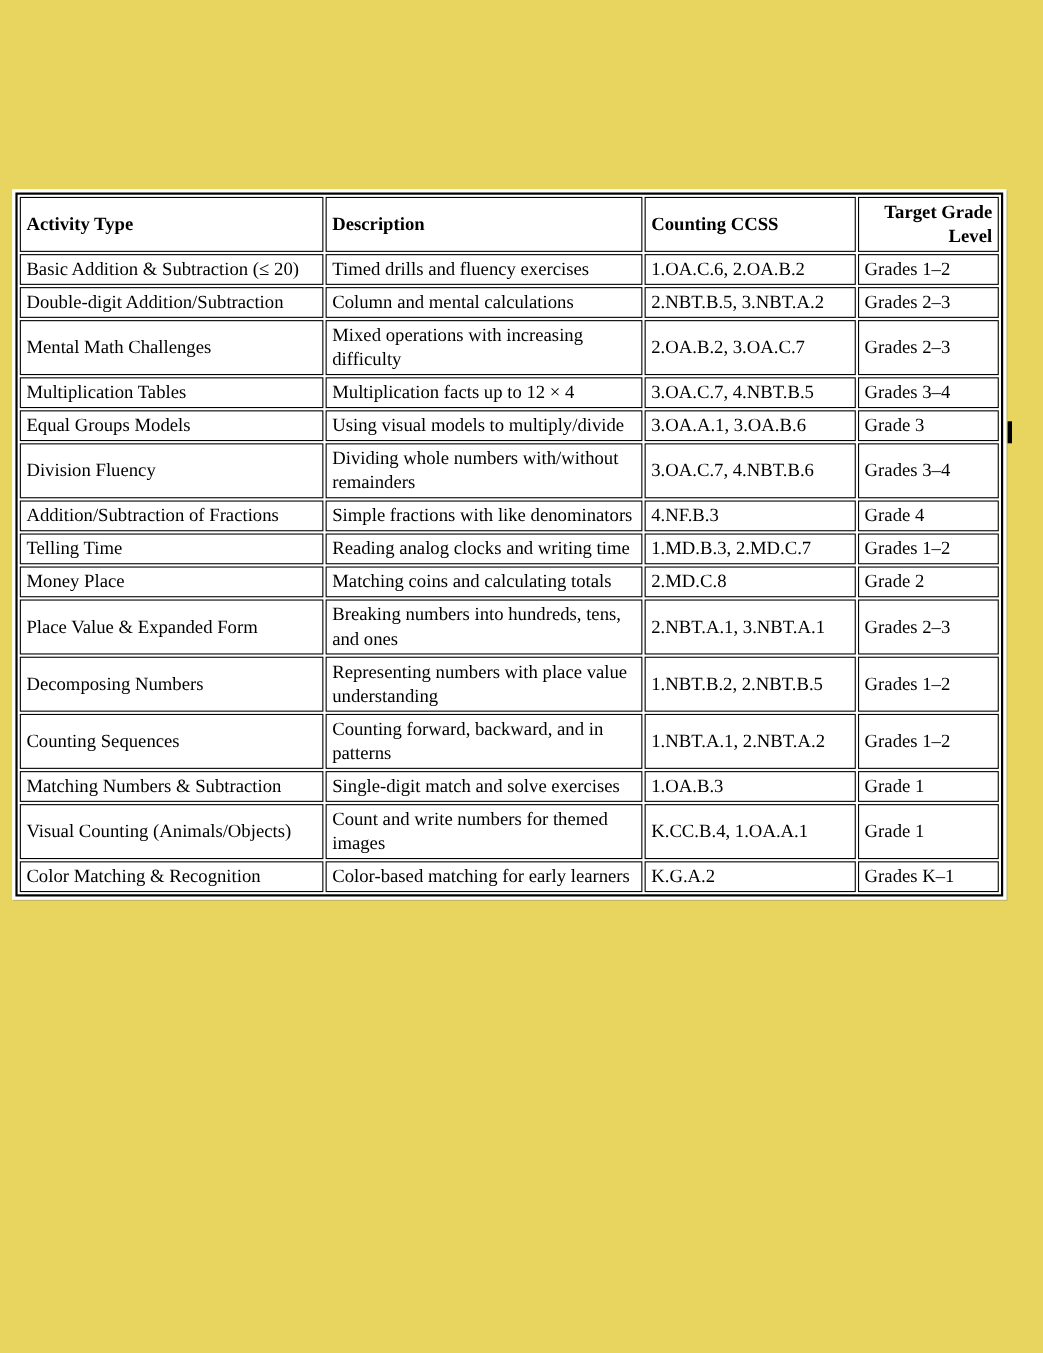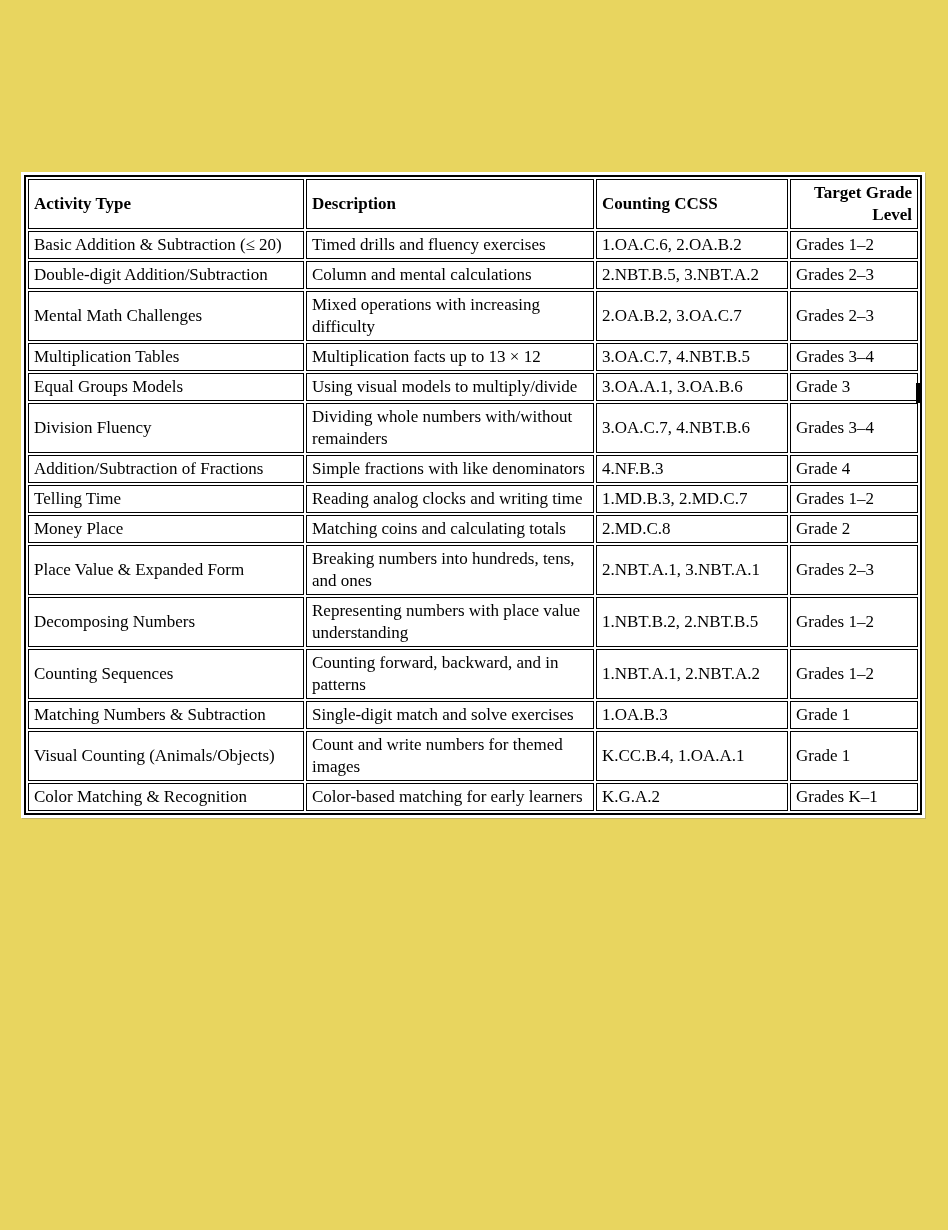--- a/index.html
+++ b/index.html
@@ -9,21 +9,21 @@
   body {
     width: 948px;
     height: 1230px;
     background: #e8d55f;
     font-family: "Liberation Serif", "DejaVu Serif", serif;
     position: relative;
     overflow: hidden;
   }
   .page {
     position: absolute;
-    left: 21px;
+    left: 11px;
     top: 172px;
     background: #ffffff;
     padding: 3px;
     box-shadow: 1px 1px 0 rgba(120,120,120,0.35);
   }
   table.grid {
     border-collapse: separate;
     border-spacing: 2px;
     border: 2px solid #000000;
     background: #ffffff;
@@ -94,21 +94,21 @@
           <td>Grades 2–3</td>
         </tr>
         <tr>
           <td class="bold">Mental Math Challenges</td>
           <td>Mixed operations with increasing difficulty</td>
           <td>2.OA.B.2, 3.OA.C.7</td>
           <td>Grades 2–3</td>
         </tr>
         <tr>
           <td class="bold">Multiplication Tables</td>
-          <td>Multiplication facts up to 13 × 12</td>
+          <td>Multiplication facts up to 12 × 4</td>
           <td>3.OA.C.7, 4.NBT.B.5</td>
           <td>Grades 3–4</td>
         </tr>
         <tr>
           <td class="bold">Equal Groups Models</td>
           <td>Using visual models to multiply/divide</td>
           <td>3.OA.A.1, 3.OA.B.6</td>
           <td>Grade 3</td>
         </tr>
         <tr>

